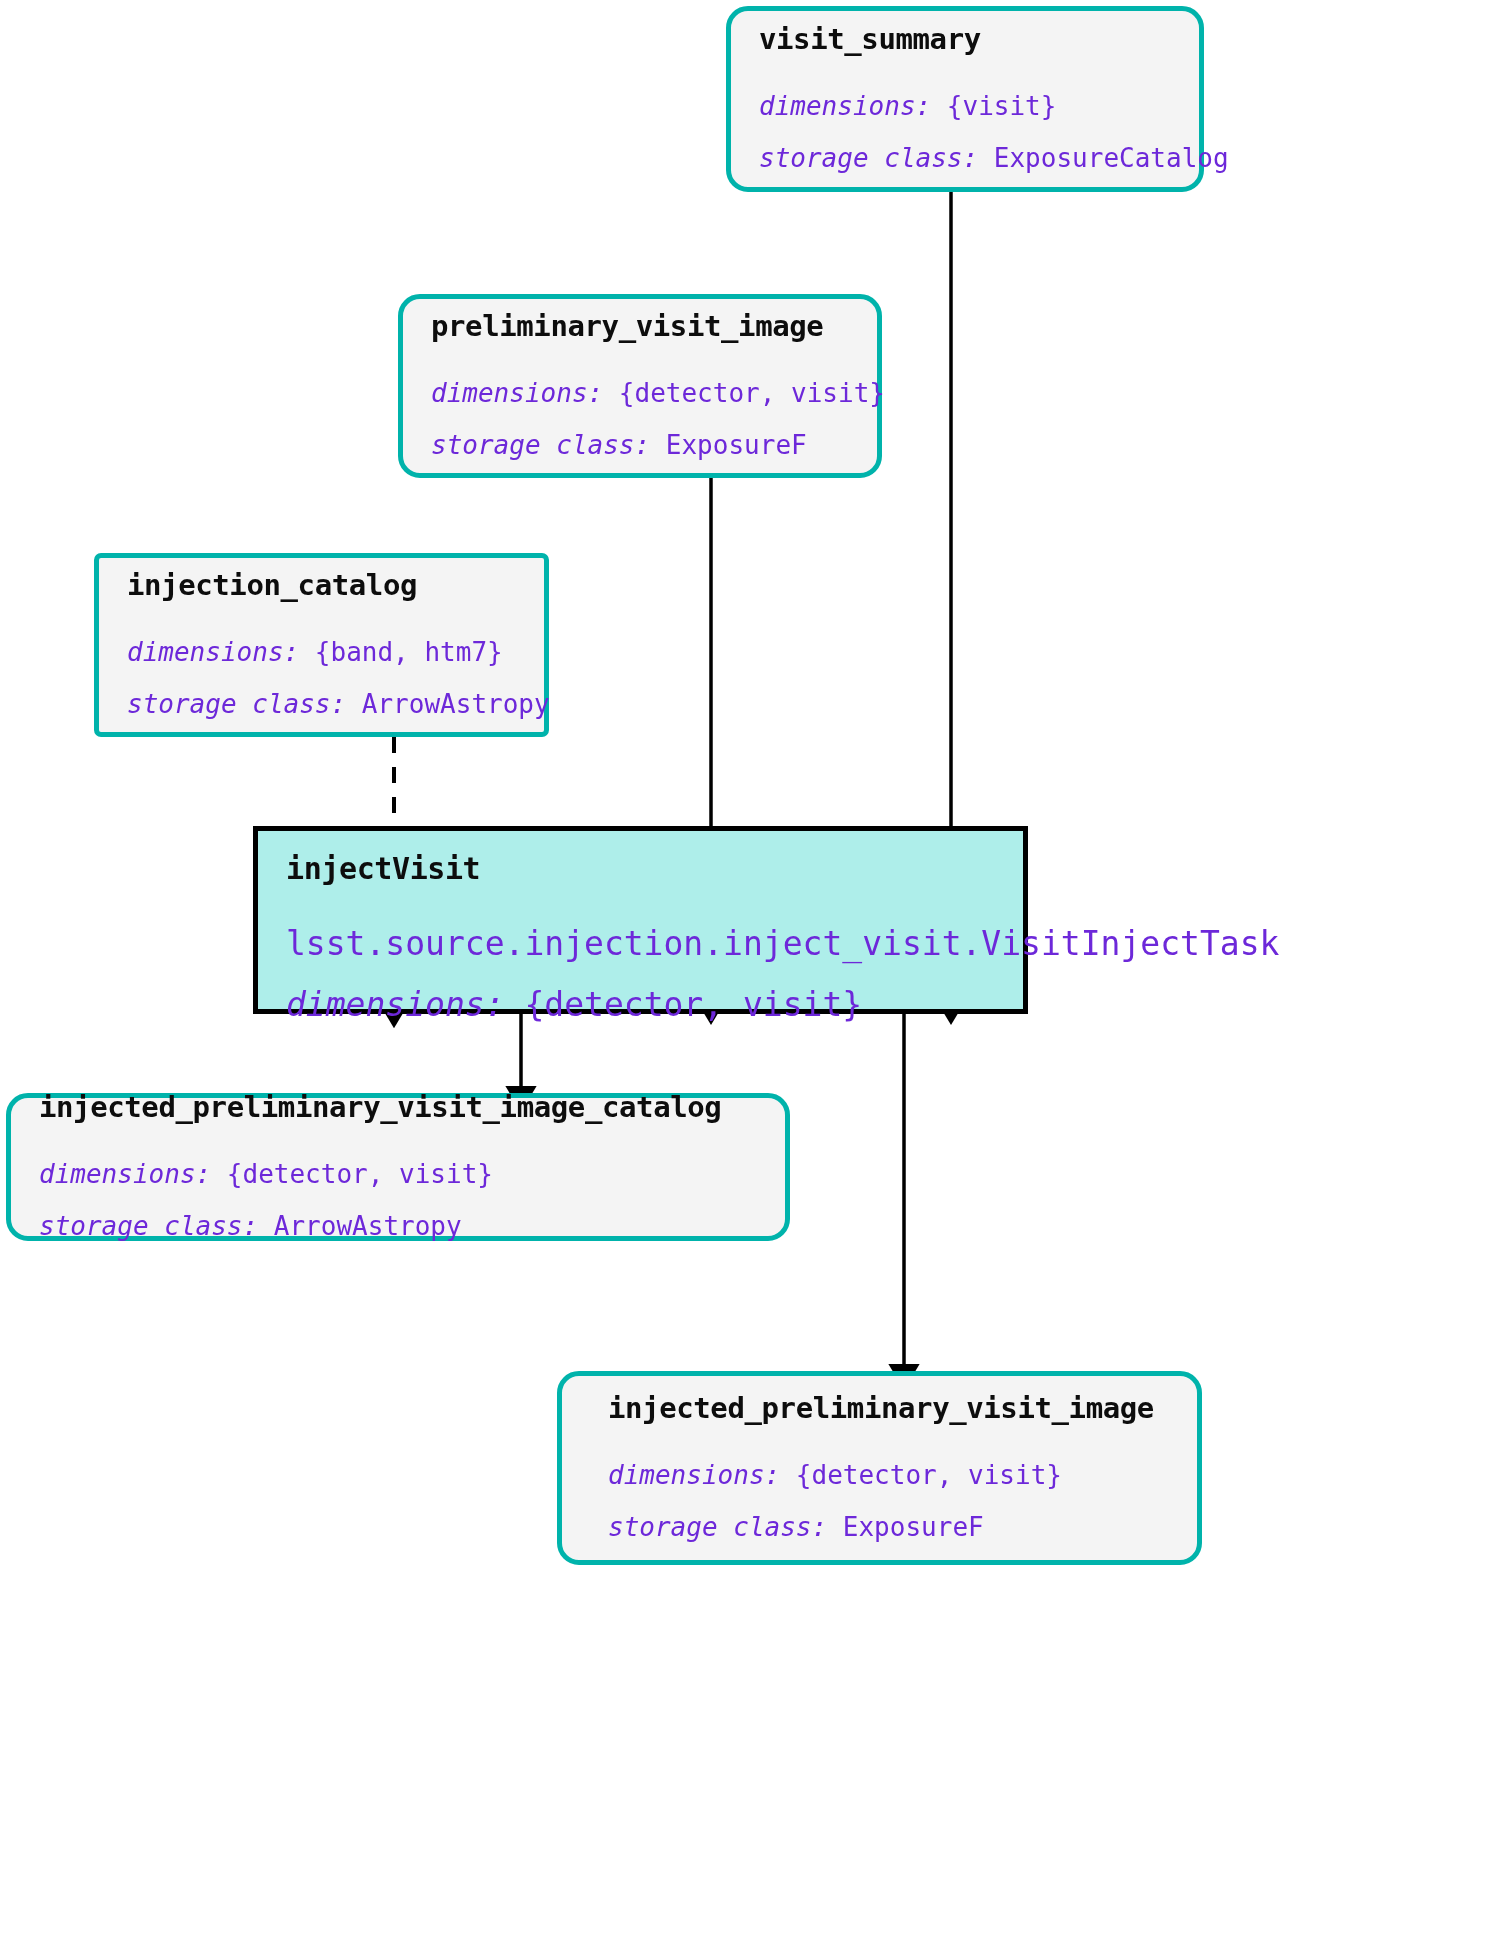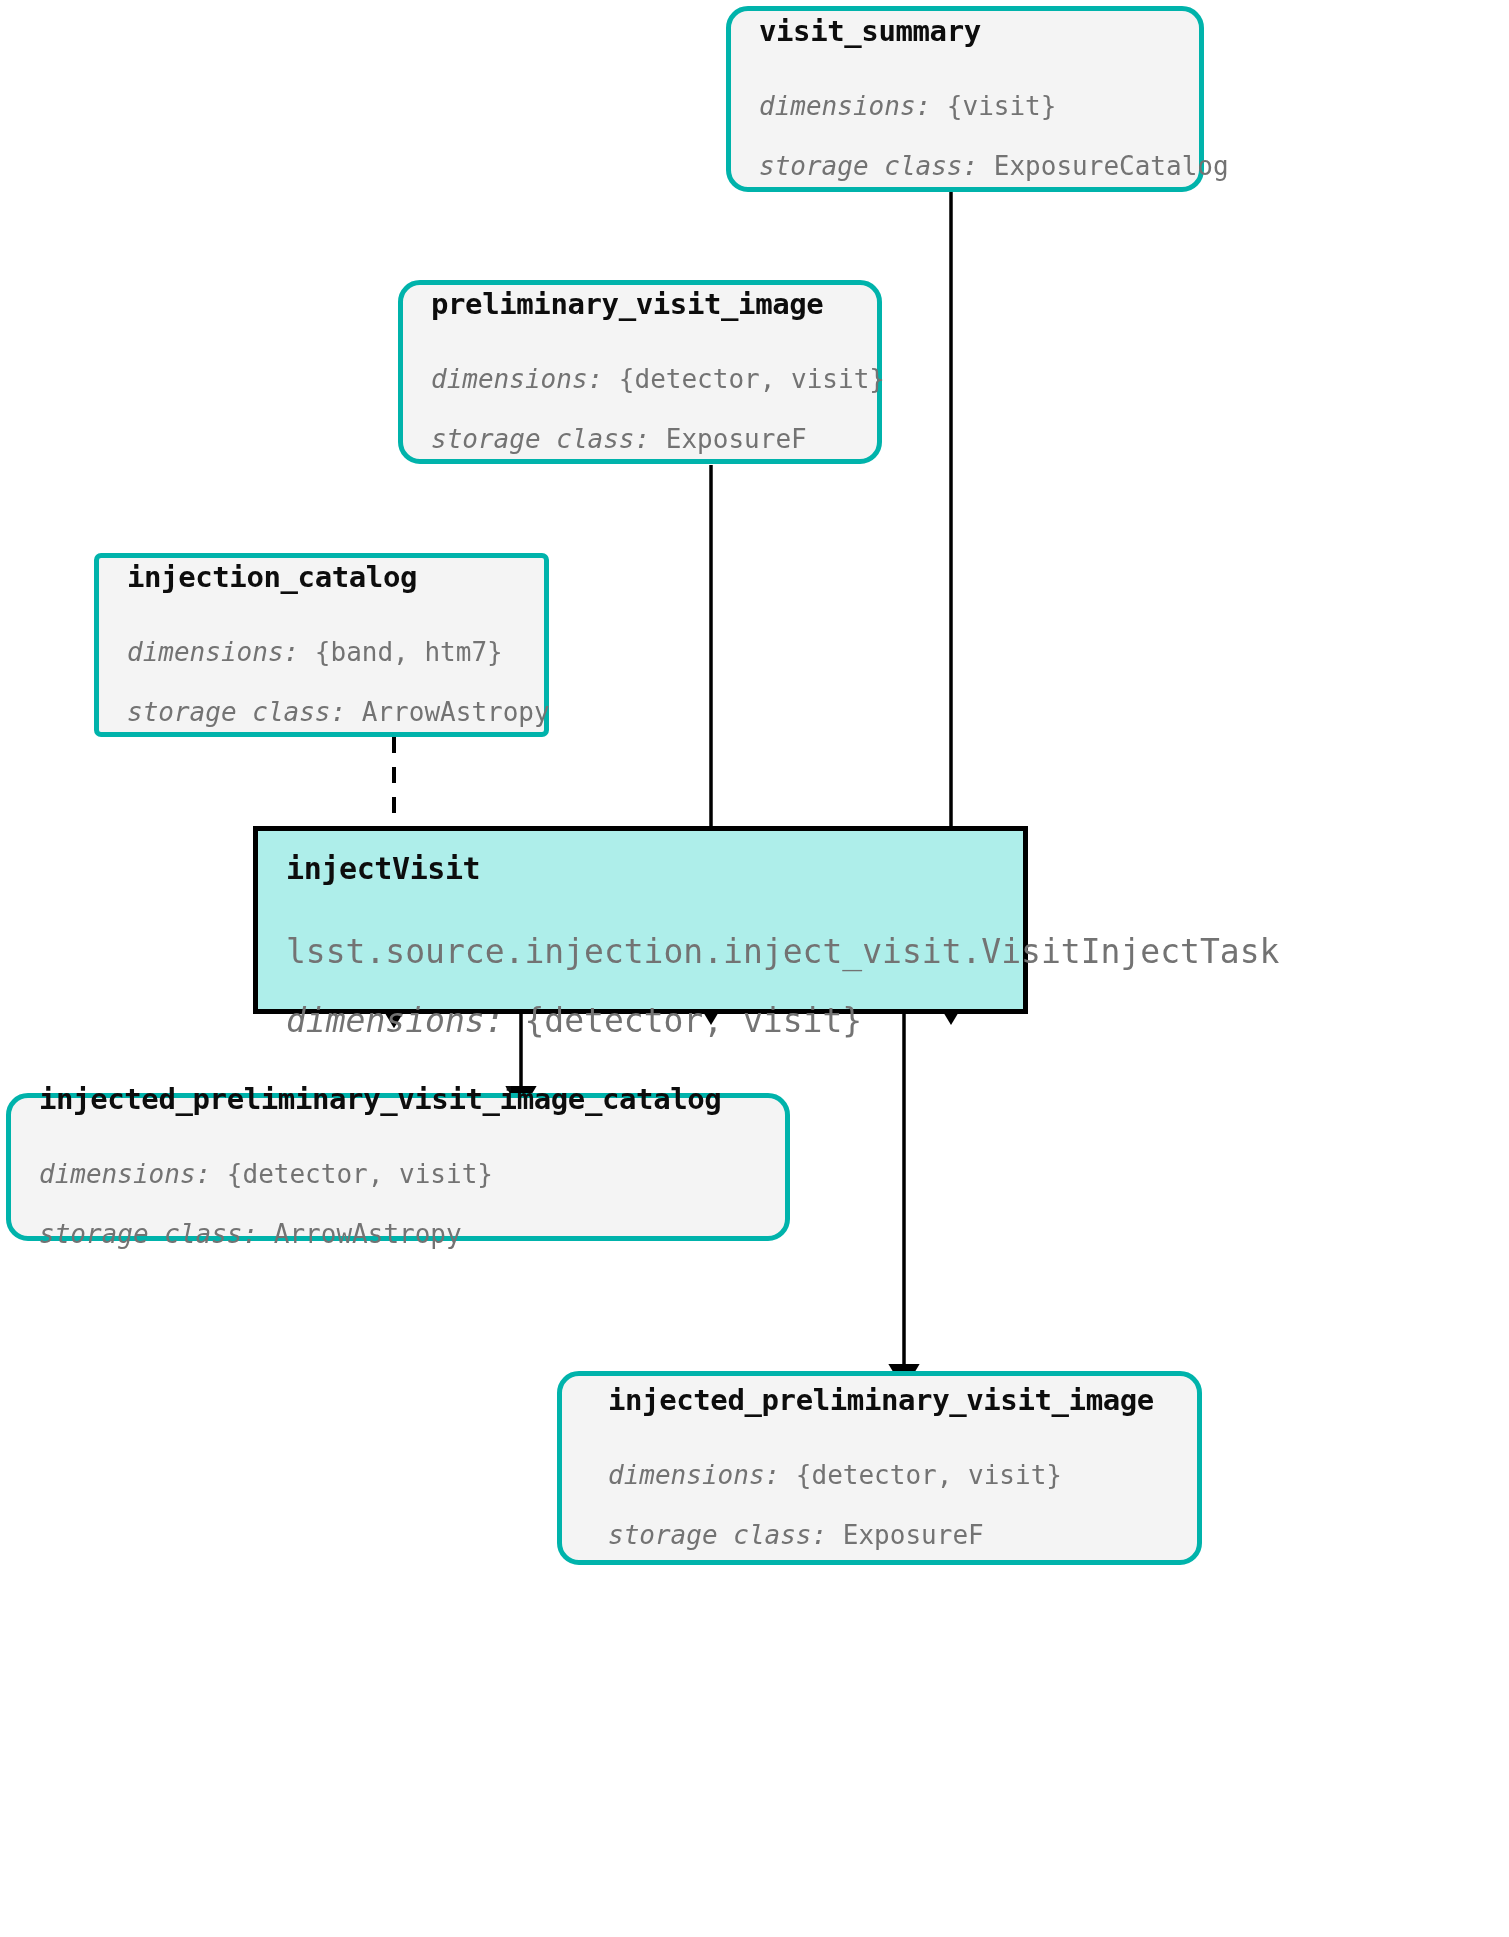--- a/index.html
+++ b/index.html
@@ -44,24 +44,24 @@
     font-weight: bold;
     font-size: 29px;
     color: #0d0d0d;
     letter-spacing: -0.4px;
     white-space: nowrap;
     line-height: 1.35;
     margin-bottom: 14px;
   }
   .node-row {
     font-size: 26px;
-    color: #737373;
+    color: #6d28d9;
     white-space: nowrap;
     line-height: 1.4;
-    margin-top: 23px;
+    margin-top: 15px;
   }
   .node-row .lbl {
     font-style: italic;
   }
   .node-row .val {
     font-style: normal;
   }
   .task .node-title { font-size: 30px; margin-bottom: 16px; }
   .task .node-row { font-size: 33px; }
   .task .node-row.plain { font-style: normal; }
@@ -104,21 +104,21 @@
     <div class="node-row">
       <span class="lbl">dimensions: </span>
       <span class="val">{visit}</span>
     </div>
     <div class="node-row">
       <span class="lbl">storage class: </span>
       <span class="val">ExposureCatalog</span>
     </div>
   </div>
 
-  <div class="node dataset" style="left:398px; top:280px; width:484px; height:184px;">
+  <div class="node dataset" style="left:398px; top:294px; width:484px; height:184px;">
     <div class="node-title">preliminary_visit_image</div>
     <div class="node-row">
       <span class="lbl">dimensions: </span>
       <span class="val">{detector, visit}</span>
     </div>
     <div class="node-row">
       <span class="lbl">storage class: </span>
       <span class="val">ExposureF</span>
     </div>
   </div>

